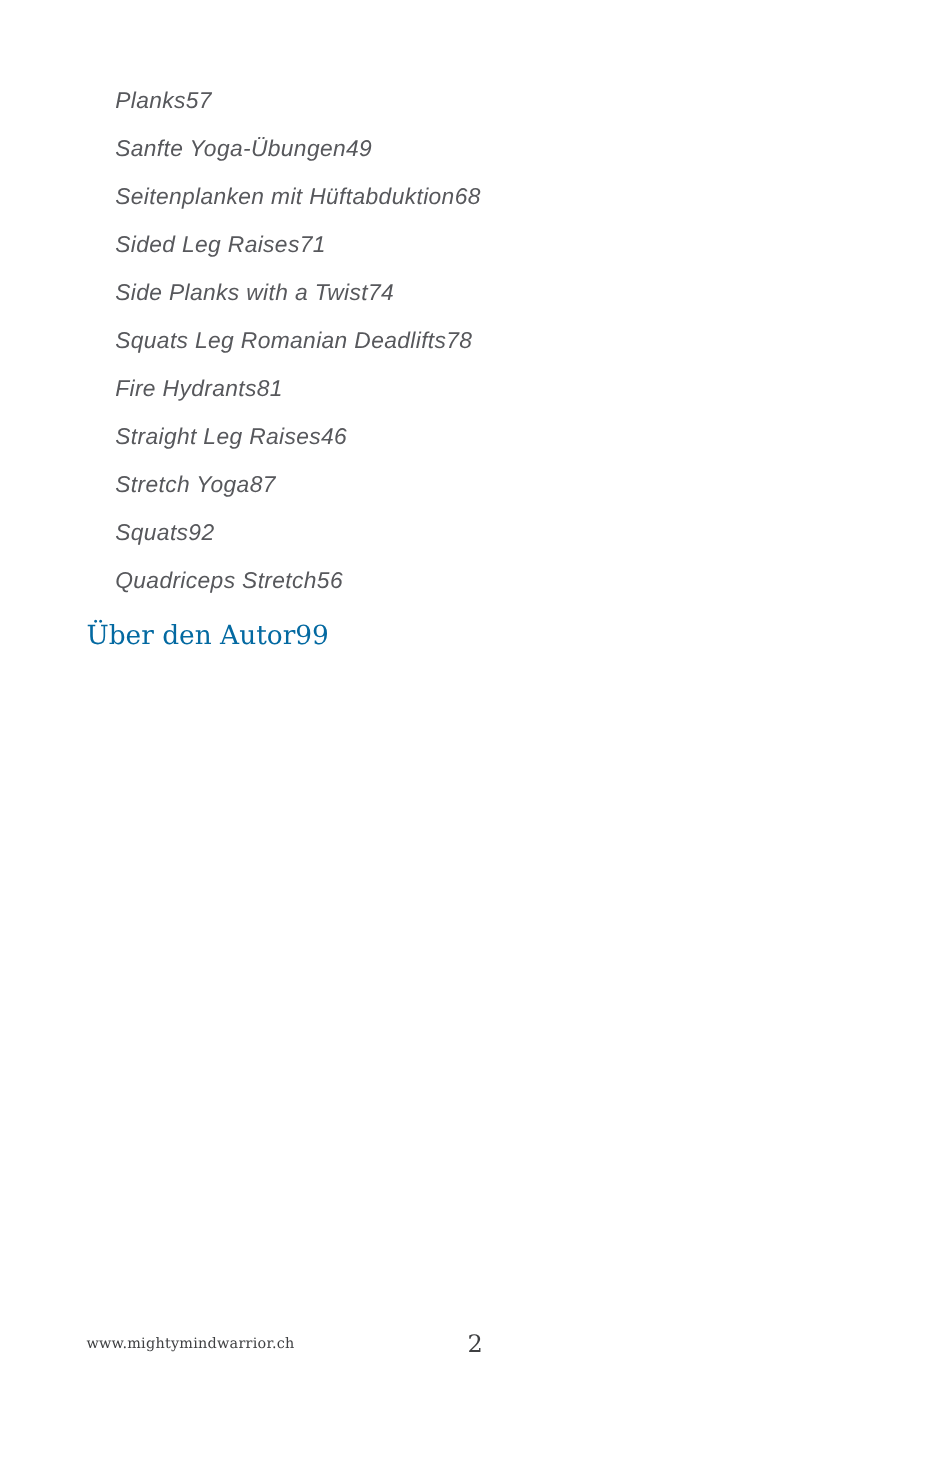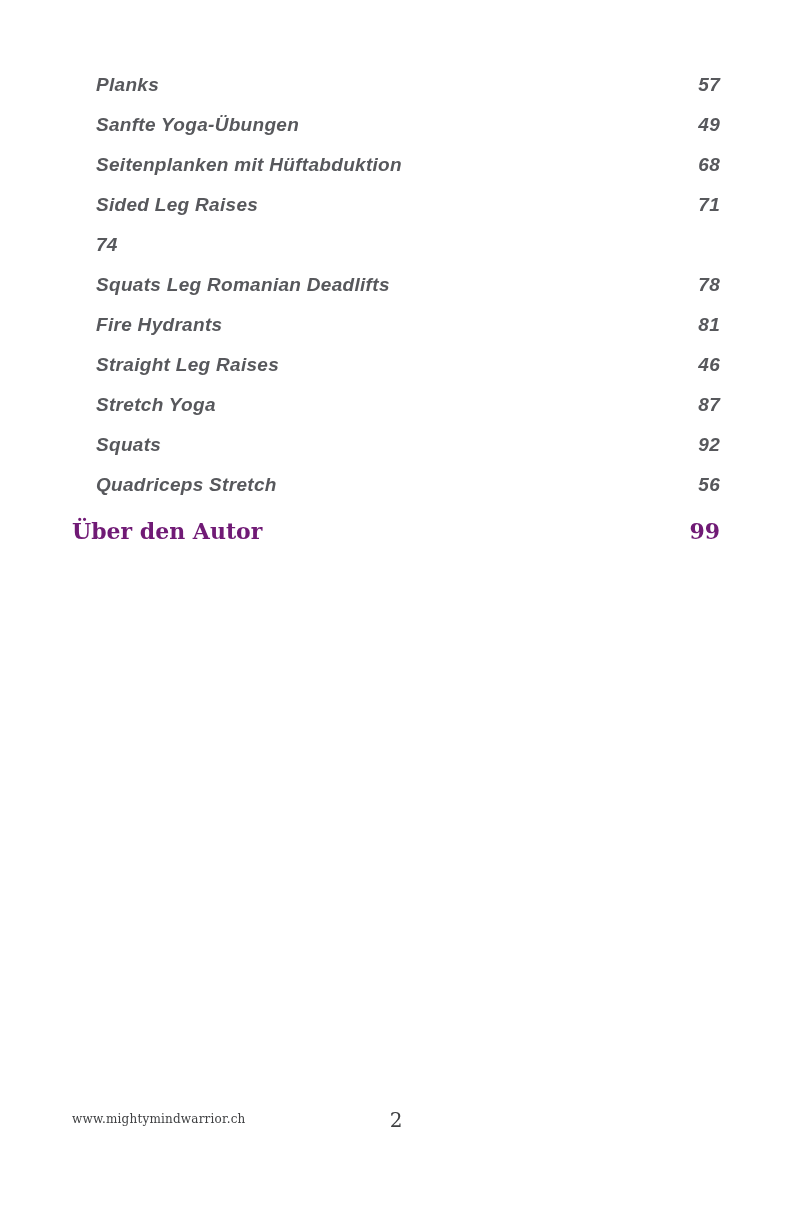--- a/index.html
+++ b/index.html
@@ -16,42 +16,40 @@
       font-family: "Liberation Sans", sans-serif;
     }
     .toc {
       position: absolute;
       top: 65px;
       left: 72px;
       right: 72px;
     }
     .toc-row {
       display: flex;
-      justify-content: space-between;
       align-items: baseline;
       height: 40px;
       line-height: 40px;
-      font-weight: bold;
     }
     .toc-row.sub {
       padding-left: 24px;
       font-style: italic;
       font-size: 19px;
       color: #57585c;
       letter-spacing: 0.3px;
     }
     .toc-row.sub .toc-page {
       font-style: italic;
     }
     .toc-row.section {
       height: 52px;
       line-height: 52px;
       font-family: "DejaVu Serif", "Liberation Serif", serif;
       font-size: 22px;
-      color: #701a75;
+      color: #0369a1;
       padding-left: 0;
     }
     .toc-label {
       white-space: nowrap;
     }
     .toc-page {
       white-space: nowrap;
       text-align: right;
     }
     .footer {
@@ -98,20 +96,21 @@
     </div>
     <div class="toc-row sub">
       <span class="toc-label">Seitenplanken mit Hüftabduktion</span>
       <span class="toc-page">68</span>
     </div>
     <div class="toc-row sub">
       <span class="toc-label">Sided Leg Raises</span>
       <span class="toc-page">71</span>
     </div>
     <div class="toc-row sub">
+      <span class="toc-label">Side Planks with a Twist</span>
       <span class="toc-page">74</span>
     </div>
     <div class="toc-row sub">
       <span class="toc-label">Squats Leg Romanian Deadlifts</span>
       <span class="toc-page">78</span>
     </div>
     <div class="toc-row sub">
       <span class="toc-label">Fire Hydrants</span>
       <span class="toc-page">81</span>
     </div>

